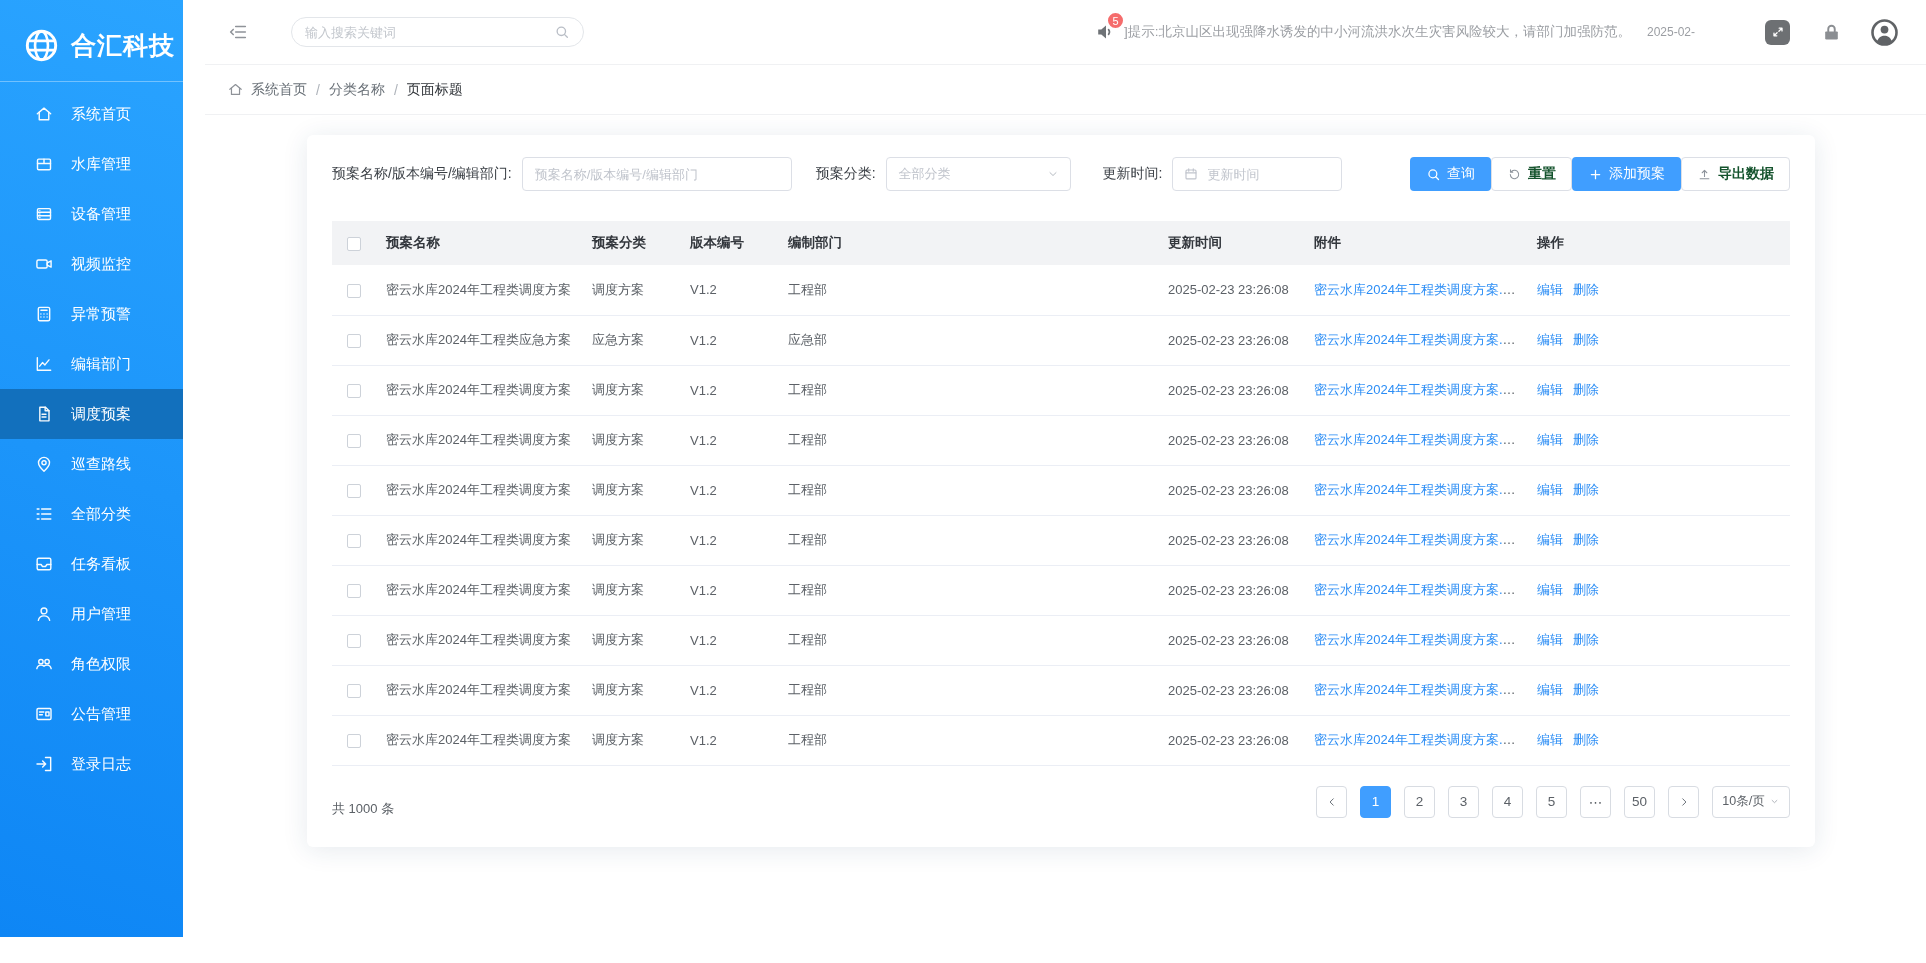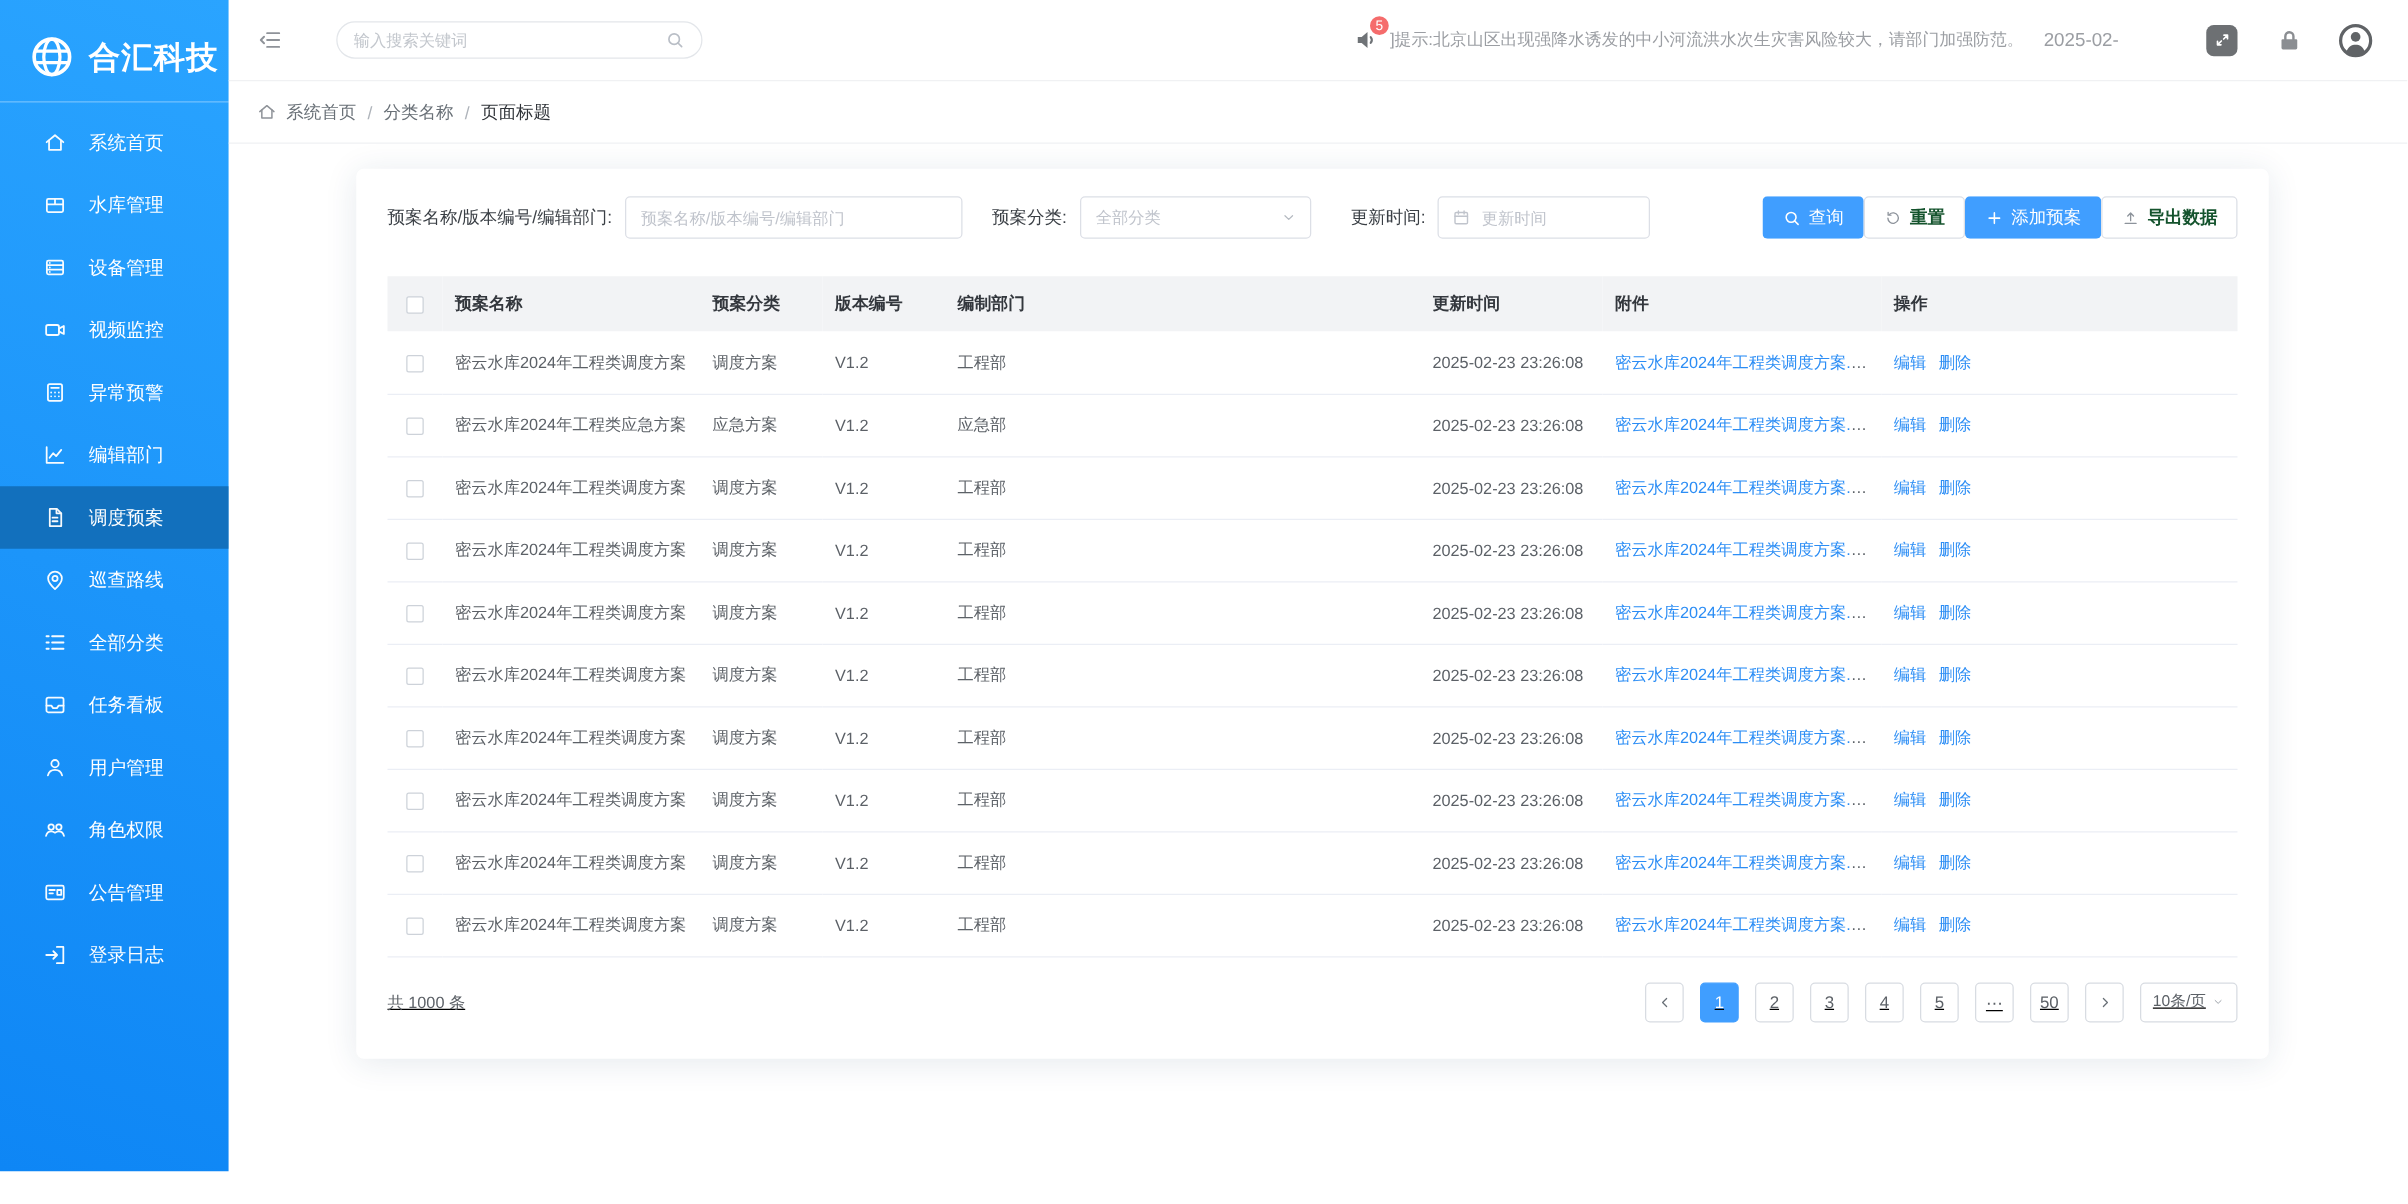--- a/index.html
+++ b/index.html
@@ -24,34 +24,34 @@
   .logo { display:flex; align-items:center; gap:11px; padding:27px 0 0 23px; }
   .logo .i { width:37px; height:37px; color:#fff; }
   .logo-text { font-size:25px; font-weight:bold; letter-spacing:1px; }
   .sidebar-divider { height:1px; background:rgba(255,255,255,.35); margin:17px 0 0 0; }
   .nav { padding-top:7px; }
   .nav-item { height:50px; display:flex; align-items:center; padding-left:34px; gap:17px; font-size:15px; cursor:pointer; }
   .nav-item .i { width:20px; height:20px; color:#fff; opacity:.97; }
   .nav-item.active { background:var(--sidebar-active,#1270bd); }
 
   
-  .main { flex:1; min-width:0; display:flex; flex-direction:column; background:#fff; }
+  .main { flex:1; min-width:0; display:flex; flex-direction:column; background:#fff;margin-left:22px; }
 
   .topbar { height:65px; border-bottom:1px solid #f0f1f3; display:flex; align-items:center; padding:0 26px 0 22px; }
   .i.collapse { width:22px; height:22px; color:#8f9399; cursor:pointer; }
   .search-pill { margin-left:42px; width:293px; height:30px; border:1px solid #e3e6ea; border-radius:15px; display:flex; align-items:center; padding:0 13px; gap:8px; background:#fff; }
   .search-pill input { border:0; outline:0; flex:1; font-size:13px; color:#333; background:transparent; min-width:0; }
   .search-pill input::placeholder { color:#c3c7cd; }
   .search-pill .i { width:16px; height:16px; color:#b9bec6; }
   .tb-right { margin-left:auto; display:flex; align-items:center; }
   .speaker-wrap { position:relative; width:22px; height:22px; color:#6f7377; cursor:pointer; }
   .speaker-wrap .i { width:22px; height:22px; }
   .badge { position:absolute; top:-10px; left:11px; min-width:19px; height:19px; border-radius:10px; background:var(--badge,#f56c6c); color:#fff; font-size:11px; display:flex; align-items:center; justify-content:center; padding:0 4px; border:2px solid #fff; }
   .notice { margin-left:7px; font-size:13.5px; color:#9b9ea3; max-width:560px; white-space:nowrap; overflow:hidden; }
-  .notice-date { margin-left:16px; font-size:15px; color:#9b9ea3; white-space:nowrap; }
+  .notice-date { margin-left:16px; font-size:12px; color:#9b9ea3; white-space:nowrap; }
   .expand-btn { margin-left:70px; width:25px; height:25px; border-radius:6px; background:#6d7073; display:flex; align-items:center; justify-content:center; cursor:pointer; }
   .expand-btn .i { width:16px; height:16px; color:#fff; }
   .i.lock { margin-left:31px; width:21px; height:21px; color:#8b8e92; cursor:pointer; }
   .i.avatar { margin-left:27px; width:31px; height:31px; color:#606366; cursor:pointer; }
 
   .breadcrumb { height:50px; border-bottom:1px solid #f0f1f3; display:flex; align-items:center; padding-left:22px; font-size:14px; color:#697077; }
   .breadcrumb .i { width:17px; height:17px; color:#8f9399; margin-right:7px; }
   .crumb { cursor:pointer; }
   .crumb-sep { margin:0 9px; color:#aeb3ba; }
   .crumb-current { color:#2f3338; cursor:default; }
@@ -84,21 +84,21 @@
   .table-wrap { margin-top:30px; }
   table { width:100%; border-collapse:collapse; table-layout:fixed; }
   thead th { height:44px; background:#f2f3f5; font-size:13.5px; font-weight:bold; color:#33373d; text-align:left; padding:0 10px; }
   th.cb, td.cb { text-align:center; padding:0; }
   tbody td { height:50px; border-bottom:1px solid #ebeef5; font-size:13px; color:#5c6167; padding:0 10px; overflow:hidden; white-space:nowrap; text-overflow:ellipsis; }
   .checkbox { display:inline-block; width:14px; height:14px; border:1px solid #cdd2d9; border-radius:2px; background:#fff; vertical-align:middle; cursor:pointer; }
   a.link { color:var(--link,#2b8df5); text-decoration:none; cursor:pointer; }
   .ops a { margin-right:10px; }
 
   
-  .table-footer { display:flex; align-items:center; justify-content:space-between; margin-top:20px;text-decoration:underline; }
+  .table-footer { display:flex; align-items:flex-end; justify-content:space-between; margin-top:20px; }
   .total { font-size:13px; color:#5c6167; }
   .pager { display:flex; align-items:center; gap:13px; }
   .page-btn { min-width:31px; height:32px; border:1px solid #d8dce2; border-radius:4px; background:#fff; display:flex; align-items:center; justify-content:center; font-size:13.5px; color:#5c6167; padding:0 6px; cursor:pointer; }
   .page-btn .i { width:14px; height:14px; color:#697077; }
   .page-btn.active { background:var(--accent,#409eff); border-color:var(--accent,#409eff); color:#fff; }
   .page-size { width:78px; height:32px; border:1px solid #d8dce2; border-radius:4px; display:flex; align-items:center; justify-content:center; gap:4px; font-size:12.5px; color:#5c6167; cursor:pointer; background:#fff; }
   .page-size .i { width:11px; height:11px; color:#9aa0a8; }
 </style>
 </head>
 <body>

